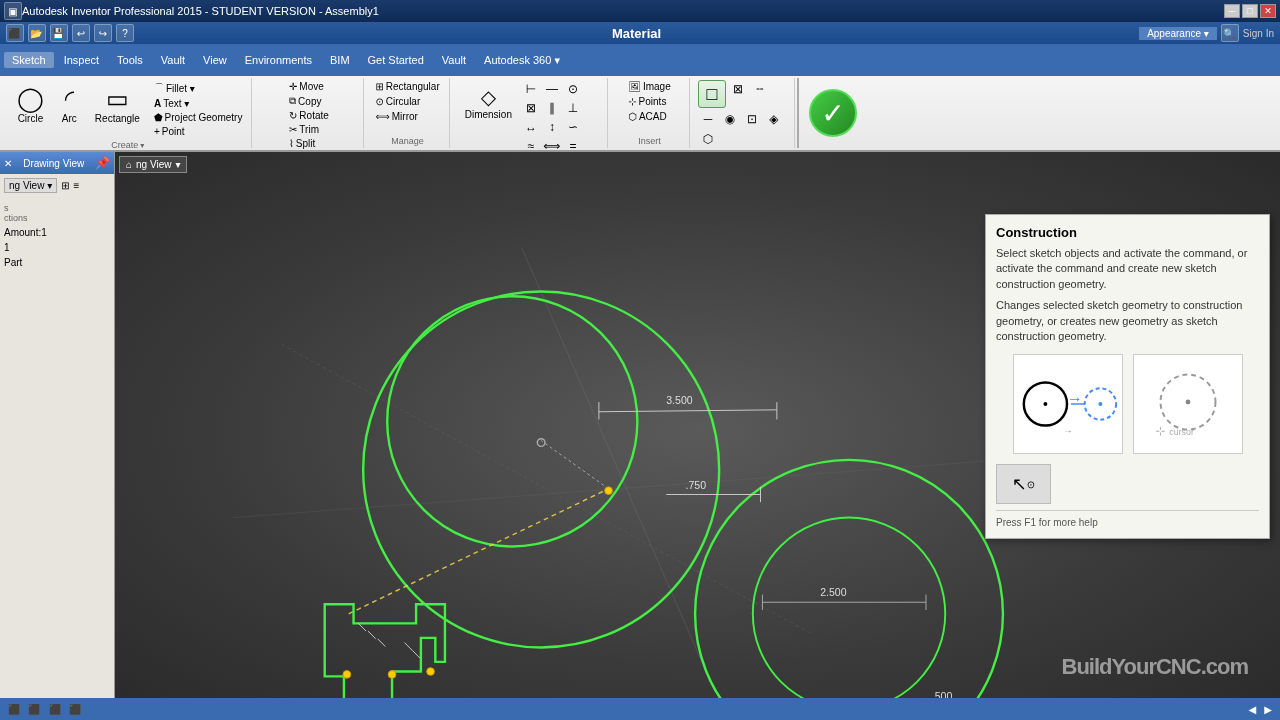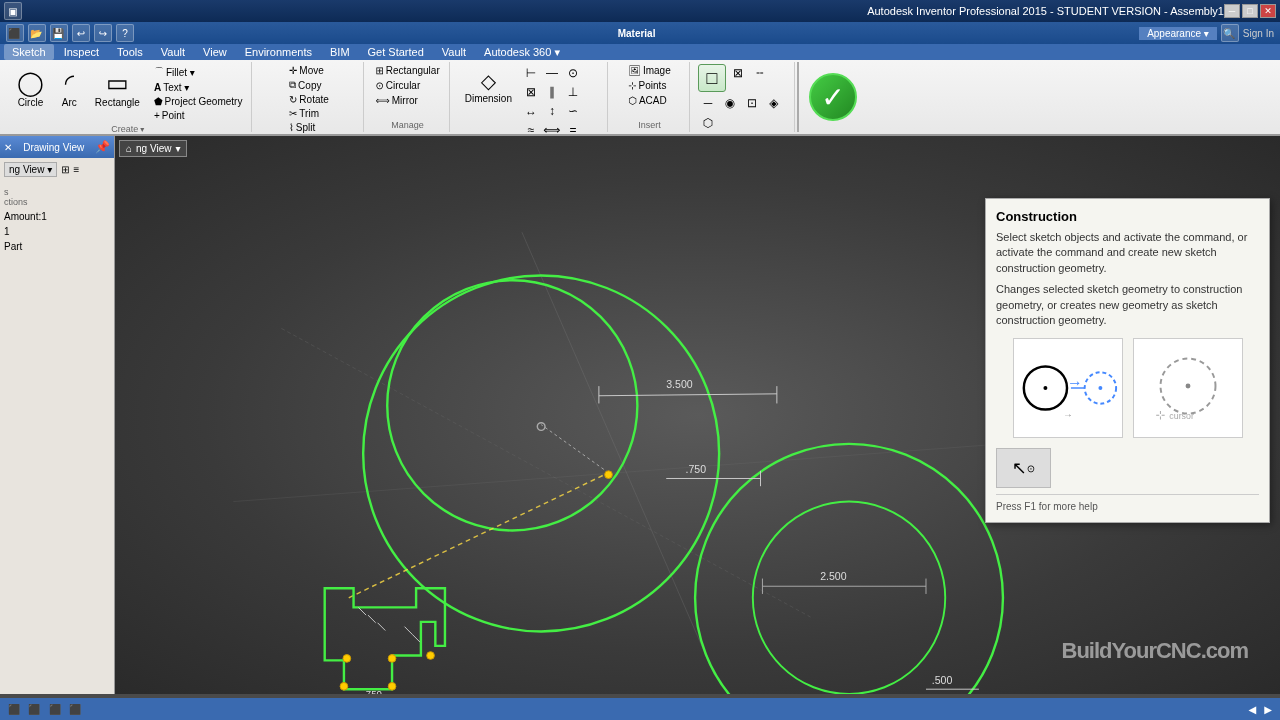--- a/index.html
+++ b/index.html
@@ -9,42 +9,42 @@
     #titlebar {
       height: 22px;
       background: linear-gradient(to bottom, #1a3a6b, #0d2a55);
       display: flex;
       align-items: center;
       justify-content: space-between;
       padding: 0 4px;
       color: #fff;
       font-size: 11px;
     }
-    #titlebar .title { flex: 1; text-align: right; font-size: 11px; }
+    #titlebar .title { flex: 1; text-align: left; font-size: 11px; }
     #titlebar .win-btns { display: flex; gap: 2px; }
     #titlebar .win-btn { width: 16px; height: 14px; background: #ccc; border: 1px solid #999; font-size: 9px; display: flex; align-items: center; justify-content: center; cursor: pointer; }
     #quickaccess {
       height: 22px;
       background: linear-gradient(to bottom, #2a5a9b, #1a4a8b);
       display: flex;
       align-items: center;
       padding: 0 6px;
       gap: 4px;
       color: #fff;
     }
     .qa-btn { 
       width: 18px; height: 18px; 
       background: rgba(255,255,255,0.15); 
       border: 1px solid rgba(255,255,255,0.3); 
       border-radius: 2px;
       display: flex; align-items: center; justify-content: center;
       font-size: 10px; cursor: pointer; color: #fff;
     }
     #menubar {
-      height: 16px;
+      height: 32px;
       background: #3a6ab0;
       display: flex;
       align-items: center;
       padding: 0 4px;
       gap: 2px;
       color: #fff;
       font-size: 11px;
     }
     .menu-item {
       padding: 2px 8px;
@@ -267,21 +267,21 @@
   </div>
 </div>
 
 <div id="quickaccess">
   <div class="qa-btn">⬛</div>
   <div class="qa-btn">📂</div>
   <div class="qa-btn">💾</div>
   <div class="qa-btn">↩</div>
   <div class="qa-btn">↪</div>
   <div class="qa-btn">?</div>
-  <div style="flex:1;text-align:center;font-size:10px;font-weight:bold;color:#fff;">Material</div>
+  <div style="flex:1;text-align:center;font-size:13px;font-weight:bold;color:#fff;">Material</div>
   <div style="background:#5580c0;padding:1px 8px;font-size:10px;cursor:pointer;">Appearance ▾</div>
   <div class="qa-btn">🔍</div>
   <div style="font-size:10px;color:#ccc;">Sign In</div>
 </div>
 
 <div id="menubar">
   <div class="menu-item active">Sketch</div>
   <div class="menu-item">Inspect</div>
   <div class="menu-item">Tools</div>
   <div class="menu-item">Vault</div>

